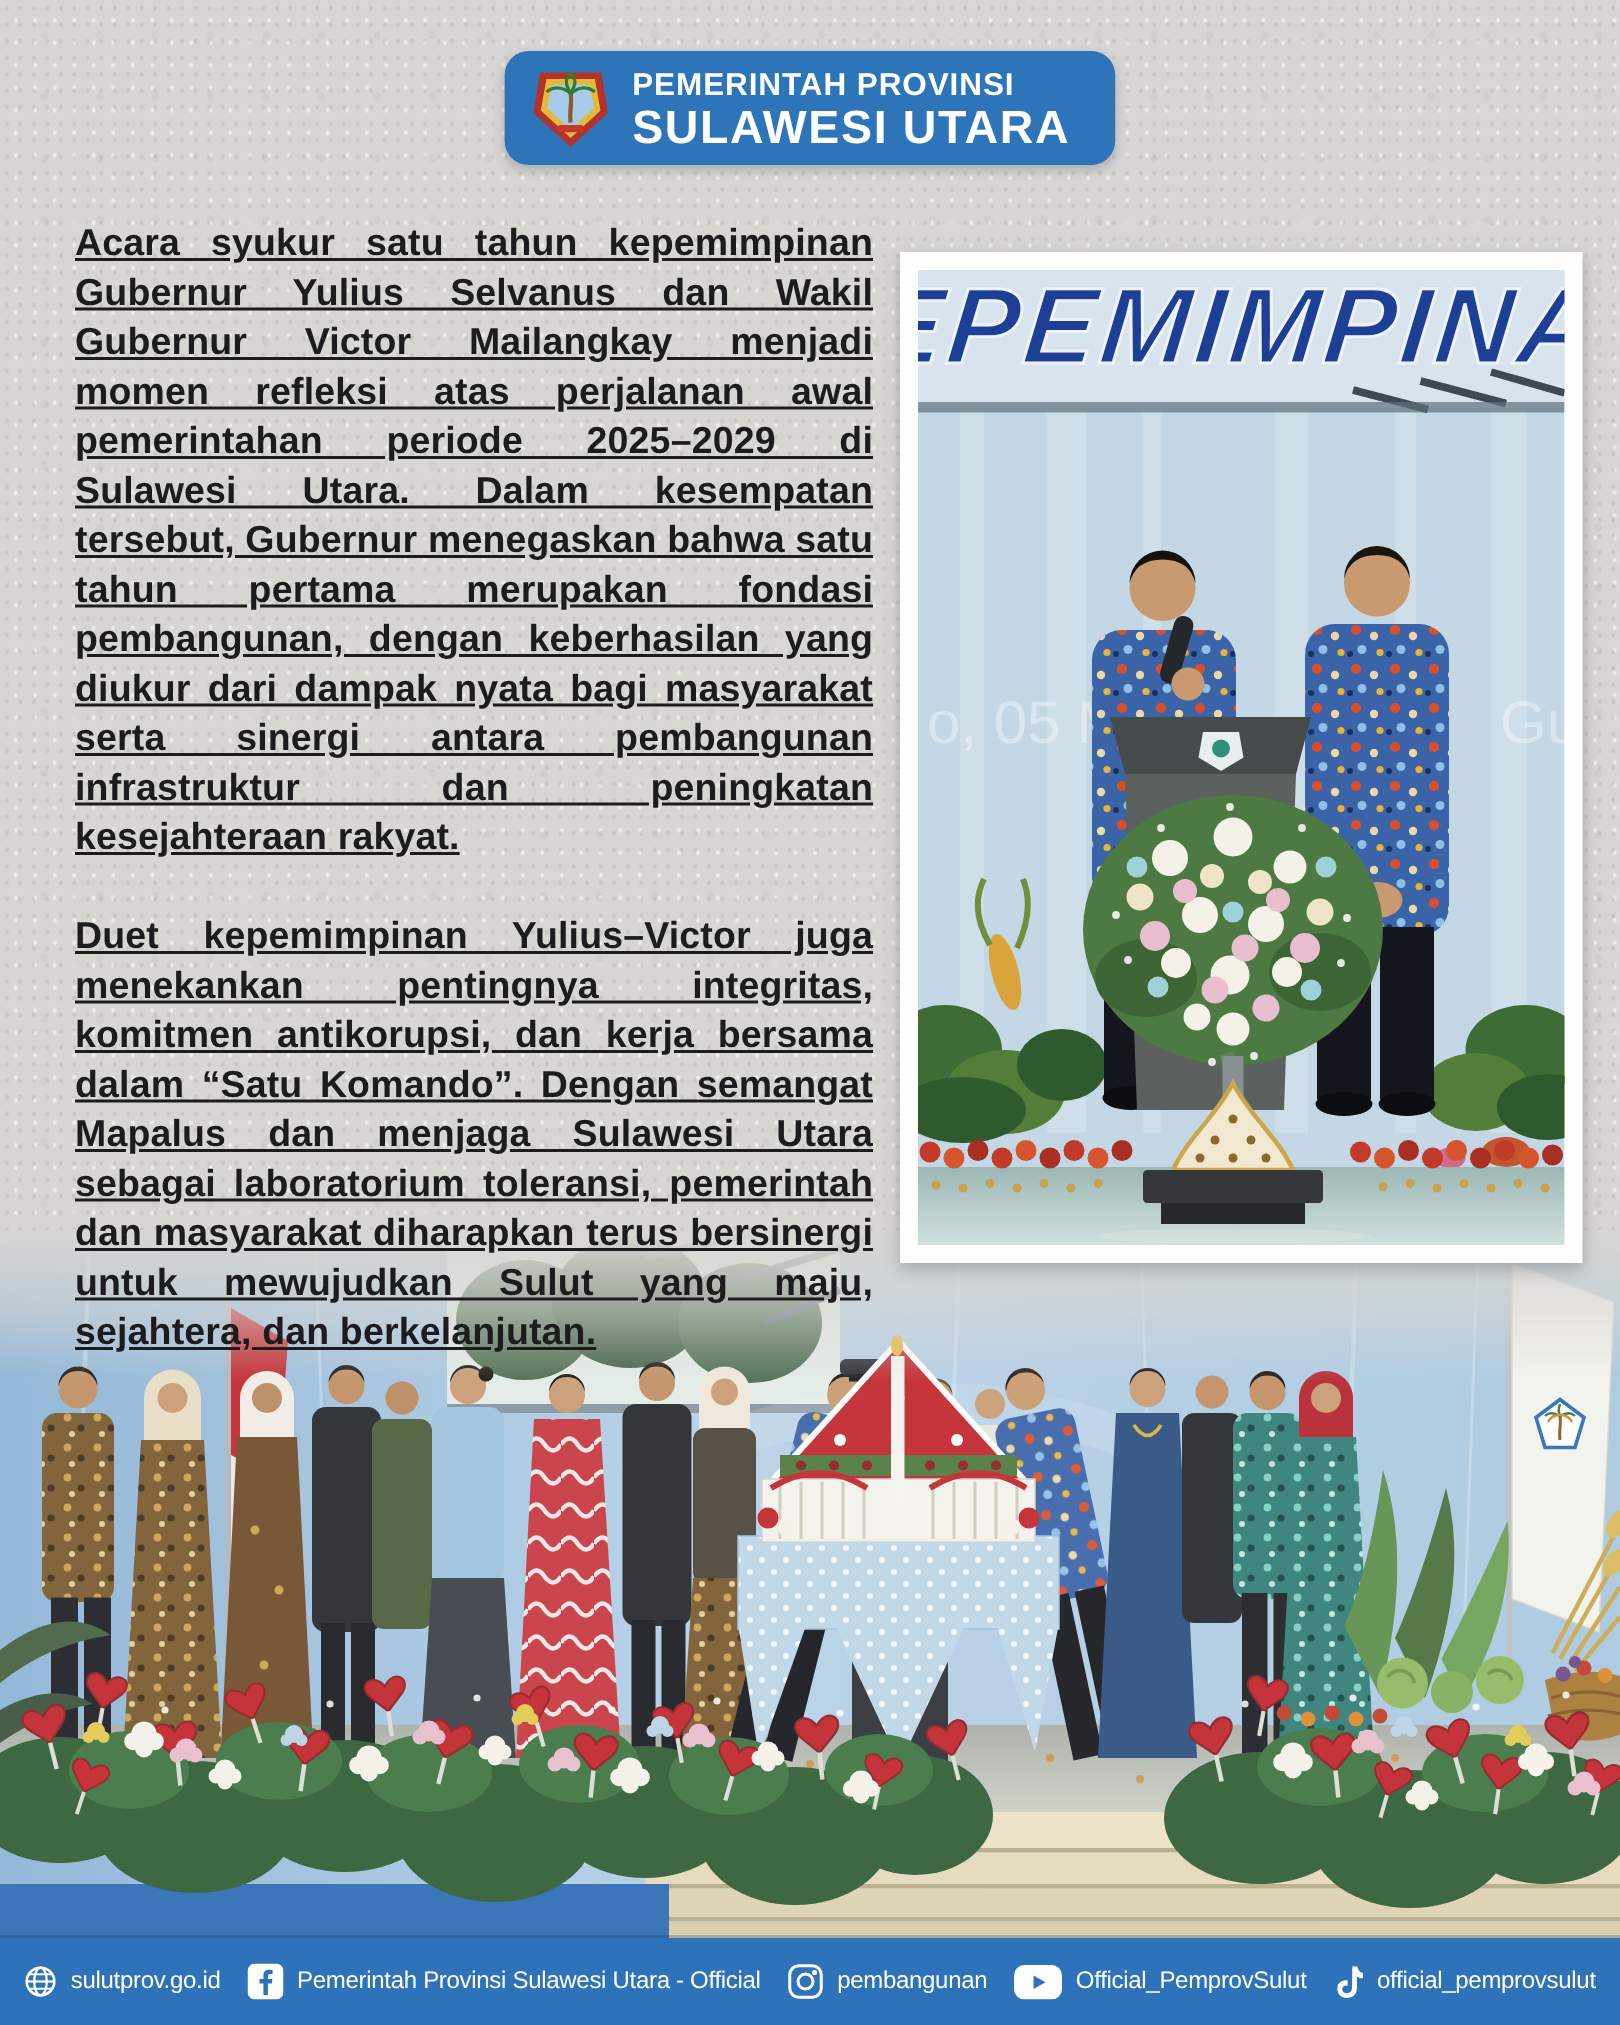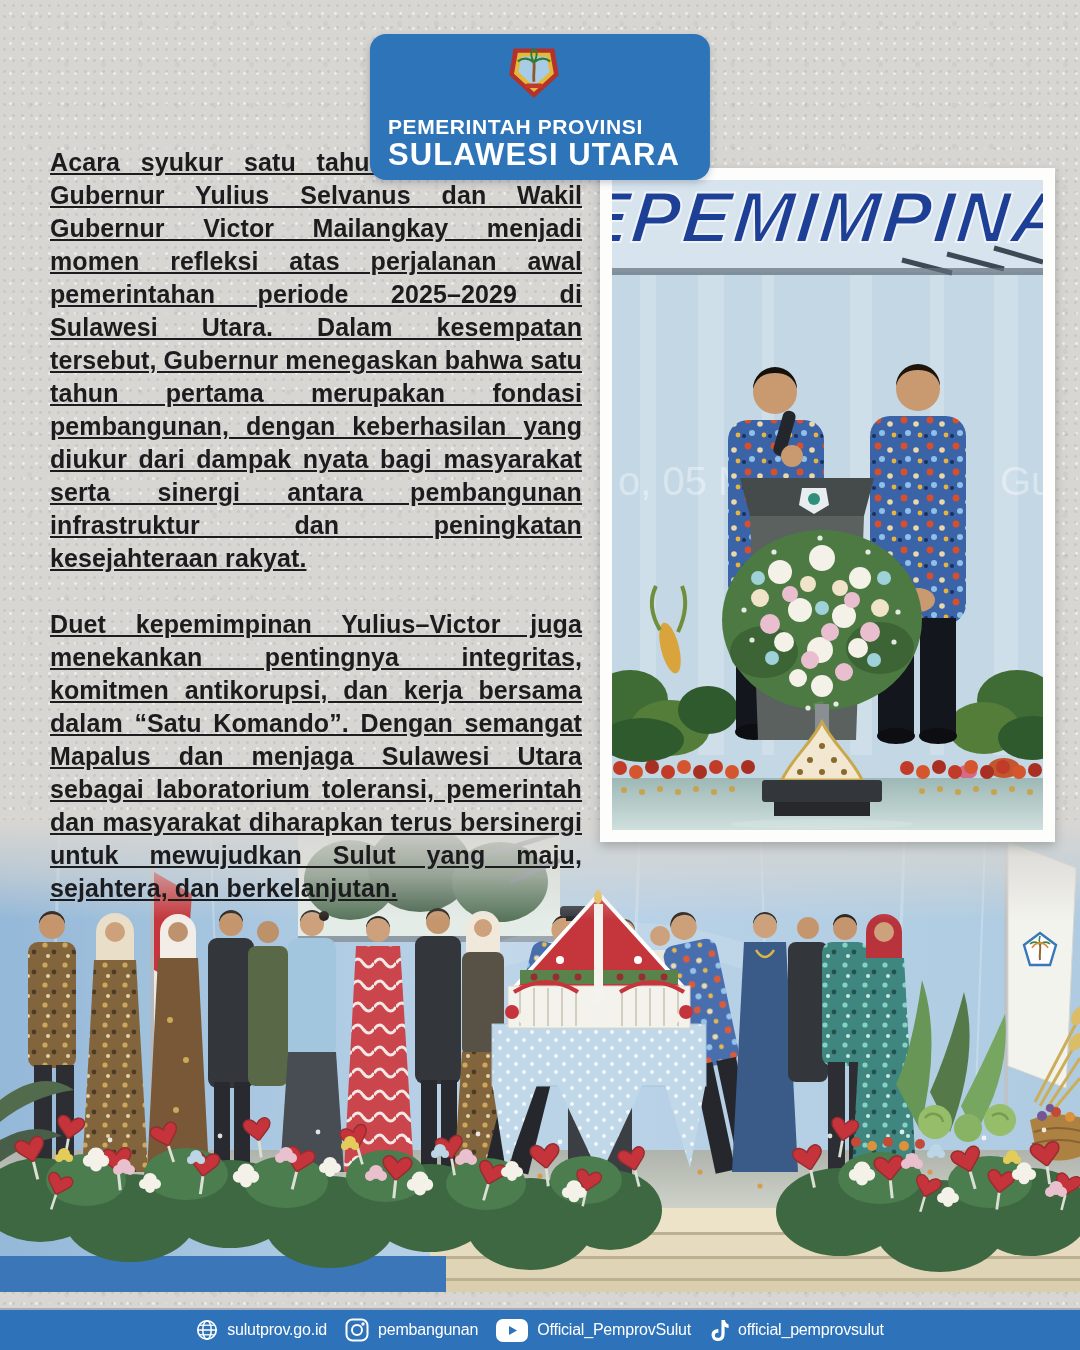--- a/index.html
+++ b/index.html
@@ -15,21 +15,21 @@
       radial-gradient(rgba(255,255,255,.55) 1px, transparent 1.6px),
       radial-gradient(rgba(120,120,112,.08) 2px, transparent 3px);
     background-size:9px 11px, 13px 15px, 37px 41px;
     background-position:0 0, 4px 6px, 11px 3px;
   }
   
   .badge{
     position:absolute; top:34px; left:50%; transform:translateX(-50%);
     display:flex; align-items:center; gap:15px;
     background:var(--badge-blue); border-radius:16px; padding:9px 30px 11px 18px;
-    box-shadow:0 3px 7px rgba(40,60,90,.25); z-index:5;flex-direction:column;
+    box-shadow:0 3px 7px rgba(40,60,90,.25); z-index:5;
   }
   .badge .seal{width:52px;height:56px;flex:0 0 auto;}
   .badge-line1{color:#fff;font-size:21px;font-weight:600;letter-spacing:.6px;line-height:26px;}
   .badge-line2{color:#fff;font-size:31px;font-weight:800;letter-spacing:1.1px;line-height:29px;}
   
   .article{
     position:absolute; left:50px; top:146px; width:532px; z-index:4; color:var(--ink);text-decoration:underline;
   }
   .article p{
     margin:0 0 33px 0; font-size:25px; line-height:33px; font-weight:700;
@@ -39,21 +39,21 @@
   .photo-top{
     position:absolute; left:600px; top:168px; width:431px; height:650px; margin:0;
     background:#fdfdfc; padding:12px; box-shadow:0 4px 10px rgba(50,60,70,.3); z-index:3;
   }
   .photo-top svg{display:block;width:431px;height:650px;}
   
   .photo-bottom{position:absolute; left:0; top:820px; width:1080px; height:472px; margin:0; z-index:1;}
   .photo-bottom svg{display:block;width:1080px;height:472px;}
   
   .footer{
-    position:absolute; left:0; bottom:0; width:1080px; height:40px; background:var(--footer-blue);
+    position:absolute; left:0; bottom:0; width:1080px; height:58px; background:var(--footer-blue);
     display:flex; align-items:center; justify-content:center; gap:18px; z-index:6;
     box-shadow:0 -2px 0 rgba(20,50,90,.25);
   }
   .f-item{display:flex;align-items:center;gap:9px;color:#fff;font-size:16px;letter-spacing:-.2px;white-space:nowrap;}
   .f-item svg{display:block;}
 </style>
 </head>
 <body>
 
 <div class="canvas">
@@ -702,20 +702,27 @@
         <circle cx="11" cy="11" r="9.2" stroke="#fff" stroke-width="1.7" fill="none"></circle>
         <ellipse cx="11" cy="11" rx="4.2" ry="9.2" stroke="#fff" stroke-width="1.5" fill="none"></ellipse>
         <line x1="1.8" y1="11" x2="20.2" y2="11" stroke="#fff" stroke-width="1.5"></line>
         <line x1="3" y1="6.2" x2="19" y2="6.2" stroke="#fff" stroke-width="1.3"></line>
         <line x1="3" y1="15.8" x2="19" y2="15.8" stroke="#fff" stroke-width="1.3"></line>
       </svg>
       <span>sulutprov.go.id</span>
     </div>
     <div class="f-item">
       <svg width="24" height="24" viewBox="0 0 24 24">
+        <rect width="24" height="24" rx="5" fill="#fff"></rect>
+        <path d="M13.6 21 L13.6 13.4 L16.2 13.4 L16.6 10.4 L13.6 10.4 L13.6 8.4 Q13.6 7 15 7 L16.7 7 L16.7 4.3 Q15.6 4.1 14.4 4.1 Q10.6 4.1 10.6 8 L10.6 10.4 L8 10.4 L8 13.4 L10.6 13.4 L10.6 21 Z" fill="#2e72b9"></path>
+      </svg>
+      <span>Pemerintah Provinsi Sulawesi Utara - Official</span>
+    </div>
+    <div class="f-item">
+      <svg width="24" height="24" viewBox="0 0 24 24">
         <rect x="1.5" y="1.5" width="21" height="21" rx="6" stroke="#fff" stroke-width="2" fill="none"></rect>
         <circle cx="12" cy="12" r="5" stroke="#fff" stroke-width="2" fill="none"></circle>
         <circle cx="18" cy="6" r="1.7" fill="#fff"></circle>
       </svg>
       <span>pembangunan</span>
     </div>
     <div class="f-item">
       <svg width="32" height="23" viewBox="0 0 32 23">
         <rect width="32" height="23" rx="7" fill="#fff"></rect>
         <polygon points="13,7 21,11.5 13,16" fill="#2e72b9"></polygon>

